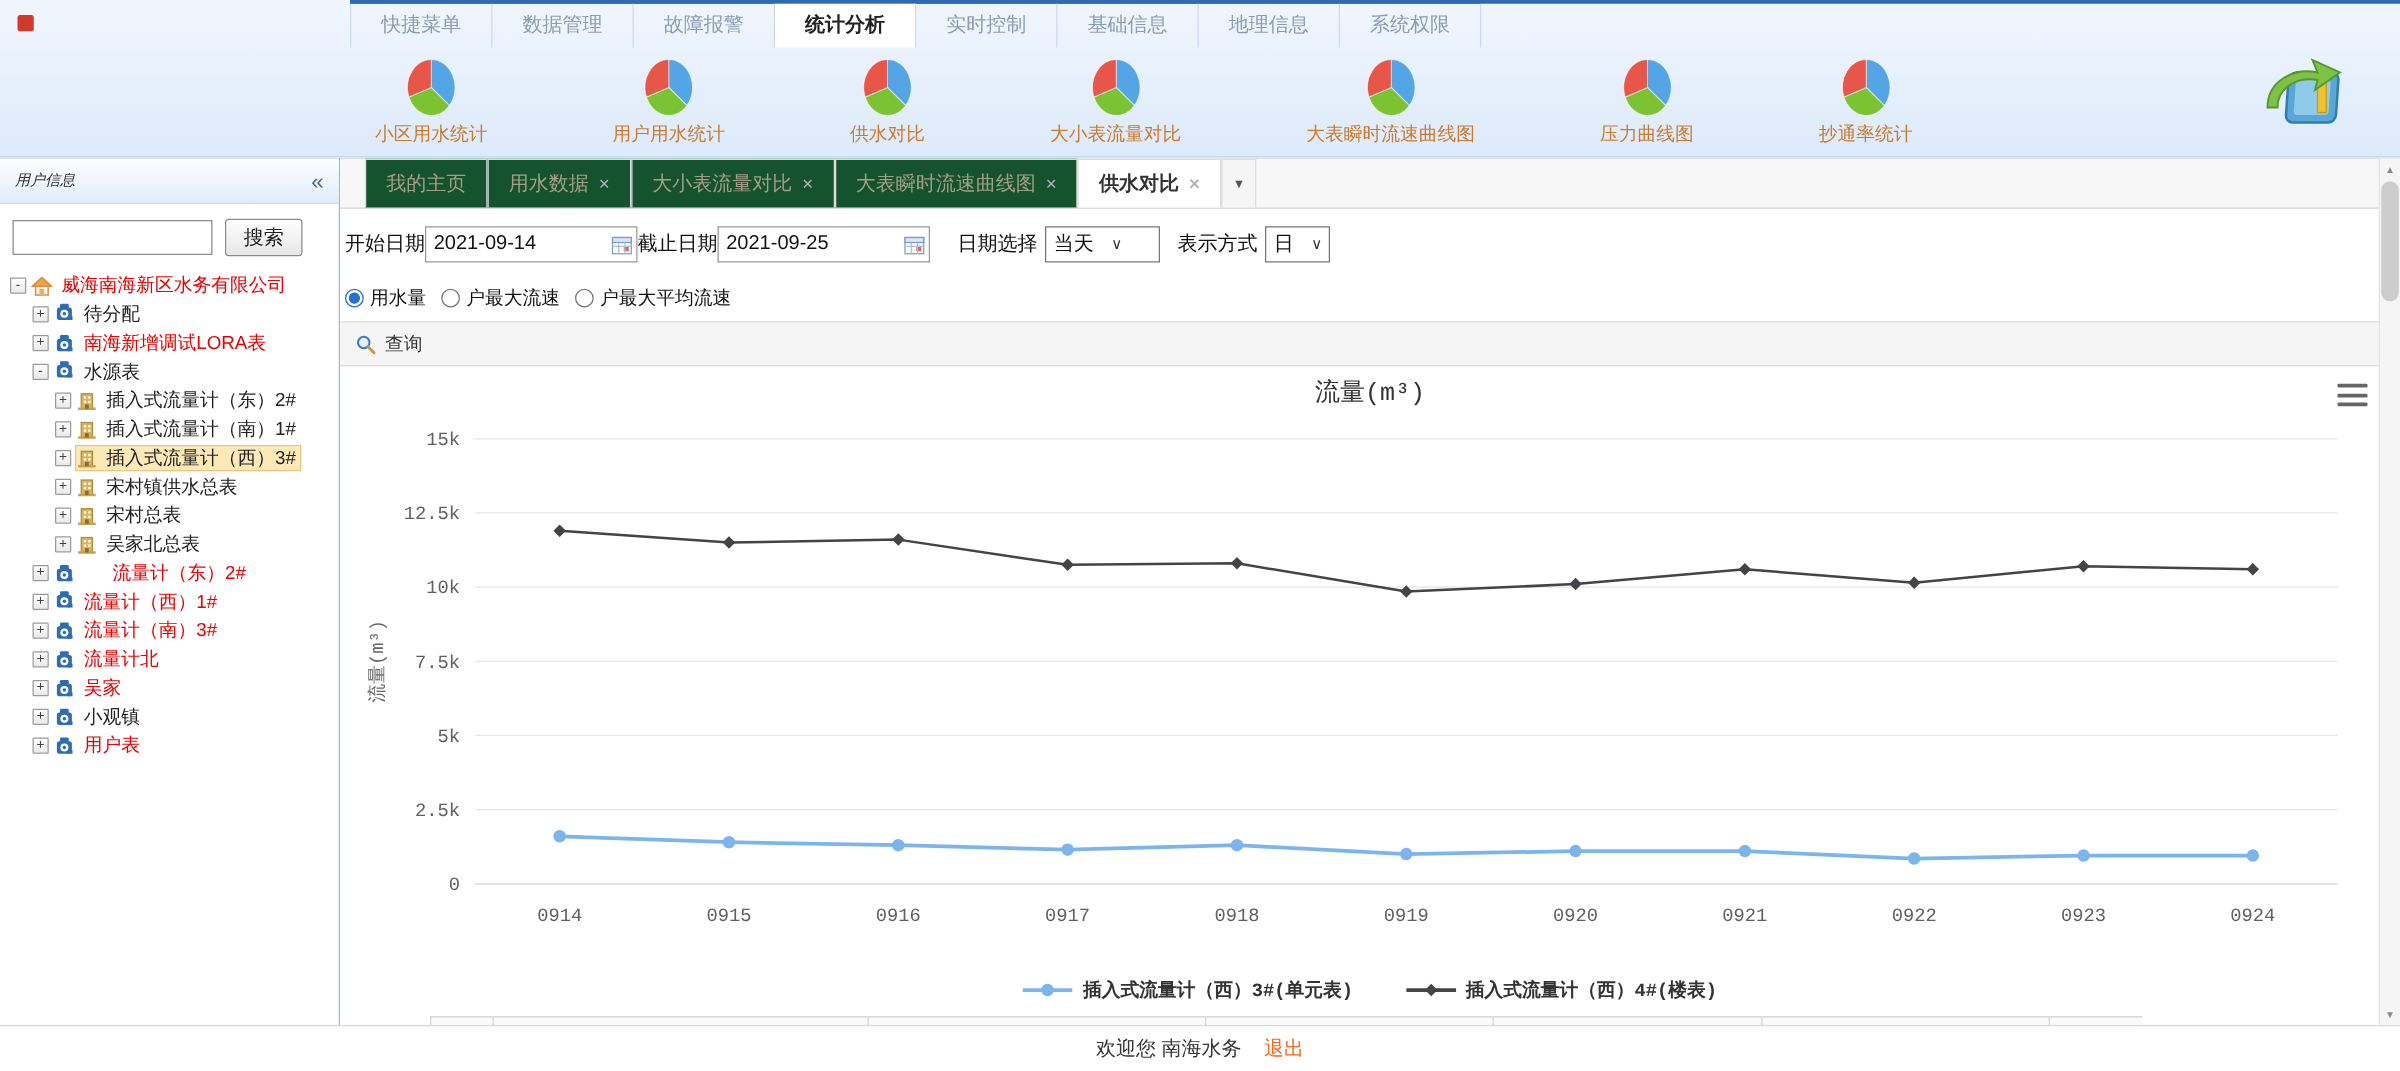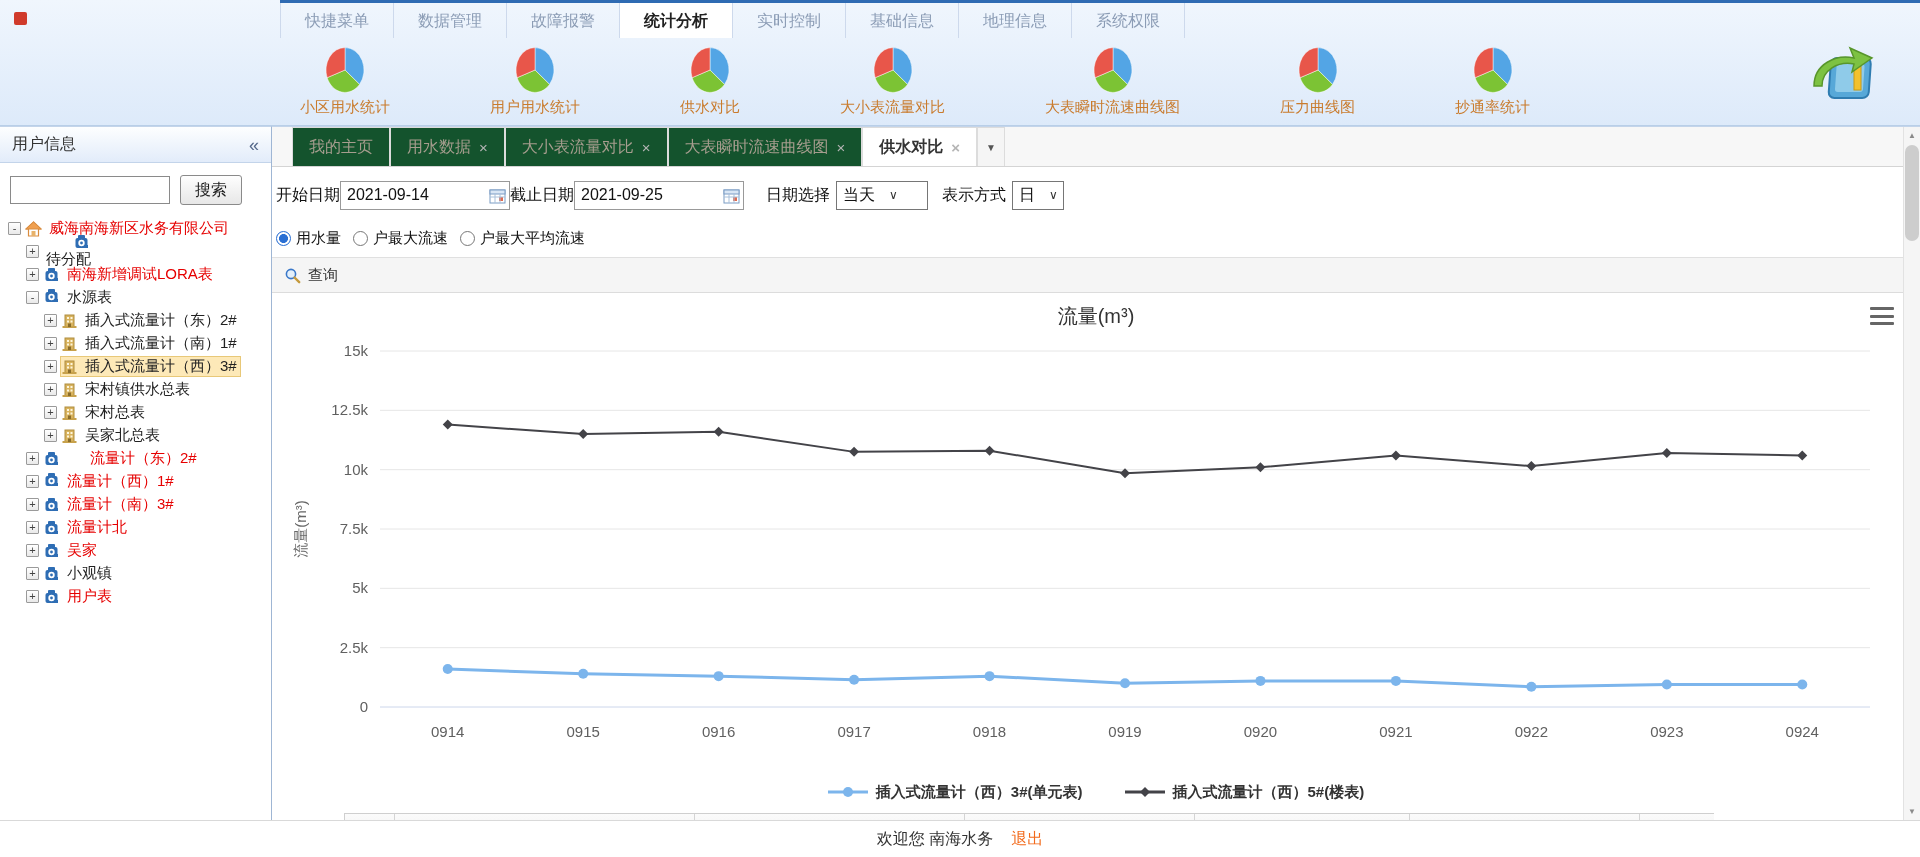--- a/index.html
+++ b/index.html
@@ -15,21 +15,21 @@
   .mtab.active { background:#fff; color:#222; font-weight:bold; }
   .ribbon { position:absolute; left:0; top:38px; width:1920px; height:88px; }
   .ribbon-items { position:absolute; left:300px; top:6px; display:flex; gap:100px; }
   .titem { display:flex; flex-direction:column; align-items:center; gap:2px; cursor:pointer; }
   .titem .tlabel { font-size:15px; color:#c97b2d; white-space:nowrap; }
   .brand-logo { position:absolute; right:44px; top:8px; }
 
   
   .sidebar { position:absolute; left:0; top:126px; width:272px; bottom:37px; background:#fff; border-right:1px solid #9fb6d4; border-top:1px solid #c3d4ea; }
   .sb-header { height:36px; background:linear-gradient(#fdfeff,#e2ecfa); border-bottom:1px solid #c3d4ea; display:flex; align-items:center; padding:0 12px; }
-  .sb-title { font-size:16px; color:#333; flex:1; }
+  .sb-title { font-size:12px; color:#333; flex:1;font-style:italic; }
   .sb-collapse { font-size:18px; color:#55688a; cursor:pointer; line-height:1; }
   .sb-search { padding:12px 10px 8px 10px; display:flex; align-items:center; }
   .sb-search input { width:160px; height:28px; border:1px solid #8a8a8a; font-size:15px; padding:0 6px; outline:none; }
   .sb-search button { margin-left:10px; height:30px; padding:0 14px; font-size:16px; color:#222; background:linear-gradient(#fefefe,#e7e7e7); border:1px solid #8a8a8a; border-radius:3px; cursor:pointer; }
   .tree { padding:4px 0 0 8px; }
   .trow { height:23px; display:flex; align-items:center; font-size:15px; white-space:nowrap; cursor:pointer; }
   .texp { width:13px; height:13px; border:1px solid #9a9a9a; background:linear-gradient(#fff,#e9e9e9); color:#444; font-size:11px; line-height:11px; text-align:center; margin-right:4px; flex:none; border-radius:1px; }
   .ticon { width:17px; height:16px; margin-right:4px; flex:none; }
   .tlabeltree { color:#222; padding:0 3px; }
   .tlabeltree.red { color:#e60000; }
@@ -51,21 +51,21 @@
   .fsel .chev { font-size:12px; color:#333; }
   .fgap { width:22px; }
 
   .radio-bar { height:30px; display:flex; align-items:center; padding-left:4px; font-size:15px; color:#111; gap:2px; }
   .radio { width:15px; height:15px; border-radius:50%; border:1px solid #777; background:#fff; margin-right:3px; position:relative; cursor:pointer; flex:none; }
   .radio.on { border-color:#2a6fd3; background:radial-gradient(circle at 50% 50%, #2a6fd3 0 45%, #fff 52% 70%, #2a6fd3 75%); }
   .rlabel { margin-right:10px; }
 
   .query-bar { margin-top:4px; height:36px; background:#f5f5f5; border-top:1px solid #e0e0e0; border-bottom:1px solid #dcdcdc; display:flex; align-items:center; padding-left:12px; gap:7px; font-size:15px; color:#333; cursor:pointer; }
 
-  .chart-panel { position:relative; padding-top:8px; }
+  .chart-panel { position:relative; padding-top:8px;font-family:Liberation Mono, monospace; }
   .chart-title { text-align:center; font-size:20px; color:#333; height:34px; line-height:30px; }
   .burger { position:absolute; right:26px; top:14px; width:24px; height:18px; display:flex; flex-direction:column; justify-content:space-between; cursor:pointer; }
   .burger span { display:block; height:3px; background:#666; border-radius:1px; }
   #chart { display:block; margin-left:8px; }
   .legend { display:flex; justify-content:center; gap:42px; height:34px; align-items:center; }
   .litem { display:flex; align-items:center; gap:8px; font-size:15px; font-weight:bold; color:#333; cursor:pointer; }
 
   .grid-header { margin:4px 0 0 72px; height:34px; display:flex; border:1px solid #cfcfcf; border-right:none; width:1370px; background:linear-gradient(#fbfbfb,#ececec); }
   .gcell { border-right:1px solid #d4d4d4; display:flex; align-items:center; justify-content:center; font-size:15px; font-weight:bold; color:#333; }
   .gcheck { width:15px; height:15px; border:1px solid #888; background:#fff; cursor:pointer; }
@@ -195,21 +195,21 @@
           <span class="ticon"><svg width="17" height="16" viewBox="0 0 17 16">
               <path d="M8.5 1 L16 8 H13.5 V15 H3.5 V8 H1 Z" fill="#fff" stroke="#d98c3f" stroke-width="1.2"></path>
               <path d="M8.5 1 L16 8 H1 Z" fill="#f0a050" stroke="#d98c3f"></path>
               <rect x="6.5" y="10" width="4" height="5" fill="#e8b26a"></rect>
             </svg></span>
           <span class="tlabeltree red">威海南海新区水务有限公司</span>
         </span>
       </div>
       <div class="trow" style="padding-left: 18px;">
         <span class="texp">+</span>
-        <span style="display: inline-flex; align-items: flex-end; flex-direction: column;">
+        <span style="display: inline-flex; align-items: flex-start;">
           <span class="ticon"><svg width="17" height="16" viewBox="0 0 17 16">
               <rect x="5" y="1" width="7" height="4" rx="1" fill="#2e6db4"></rect>
               <rect x="2.5" y="4" width="12" height="10" rx="2" fill="#2e6db4"></rect>
               <circle cx="8.5" cy="9" r="3.2" fill="#fff"></circle>
               <circle cx="8.5" cy="9" r="1.4" fill="#2e6db4"></circle>
               <rect x="11" y="11" width="4" height="3" fill="#2e6db4"></rect>
             </svg></span>
           <span class="tlabeltree">待分配</span>
         </span>
       </div>
@@ -572,21 +572,21 @@
             <line x1="0" y1="7" x2="40" y2="7" stroke="#7cb5ec" stroke-width="3"></line>
             <circle cx="20" cy="7" r="5" fill="#7cb5ec"></circle>
           </svg>
           <span>插入式流量计（西）3#(单元表)</span>
         </span>
         <span class="litem">
           <svg width="40" height="14">
             <line x1="0" y1="7" x2="40" y2="7" stroke="#434348" stroke-width="3"></line>
             <path d="M20 2L25 7L20 12L15 7Z" fill="#434348"></path>
           </svg>
-          <span>插入式流量计（西）5#(楼表)</span>
+          <span>插入式流量计（西）4#(楼表)</span>
         </span>
       </div>
   </div>
 
   <div class="grid-header" id="gridHeader">
       <div class="gcell" style="width: 50px;">
         <span class="gcheck"></span>
       </div>
       <div class="gcell" style="width: 300px;">位置</div>
       <div class="gcell" style="width: 270px;">时间</div>

